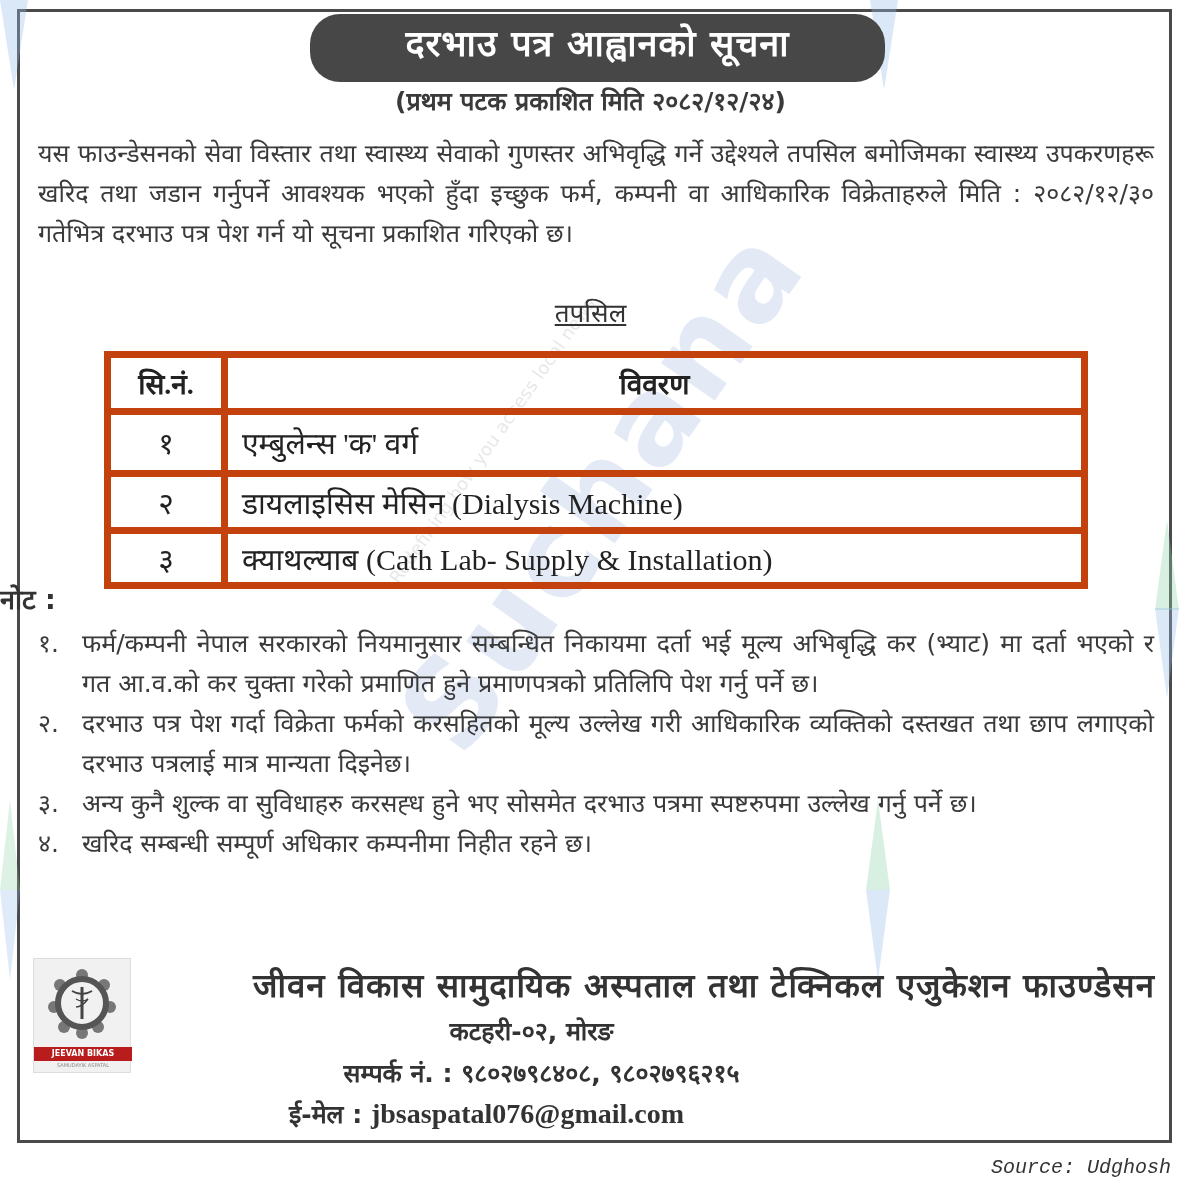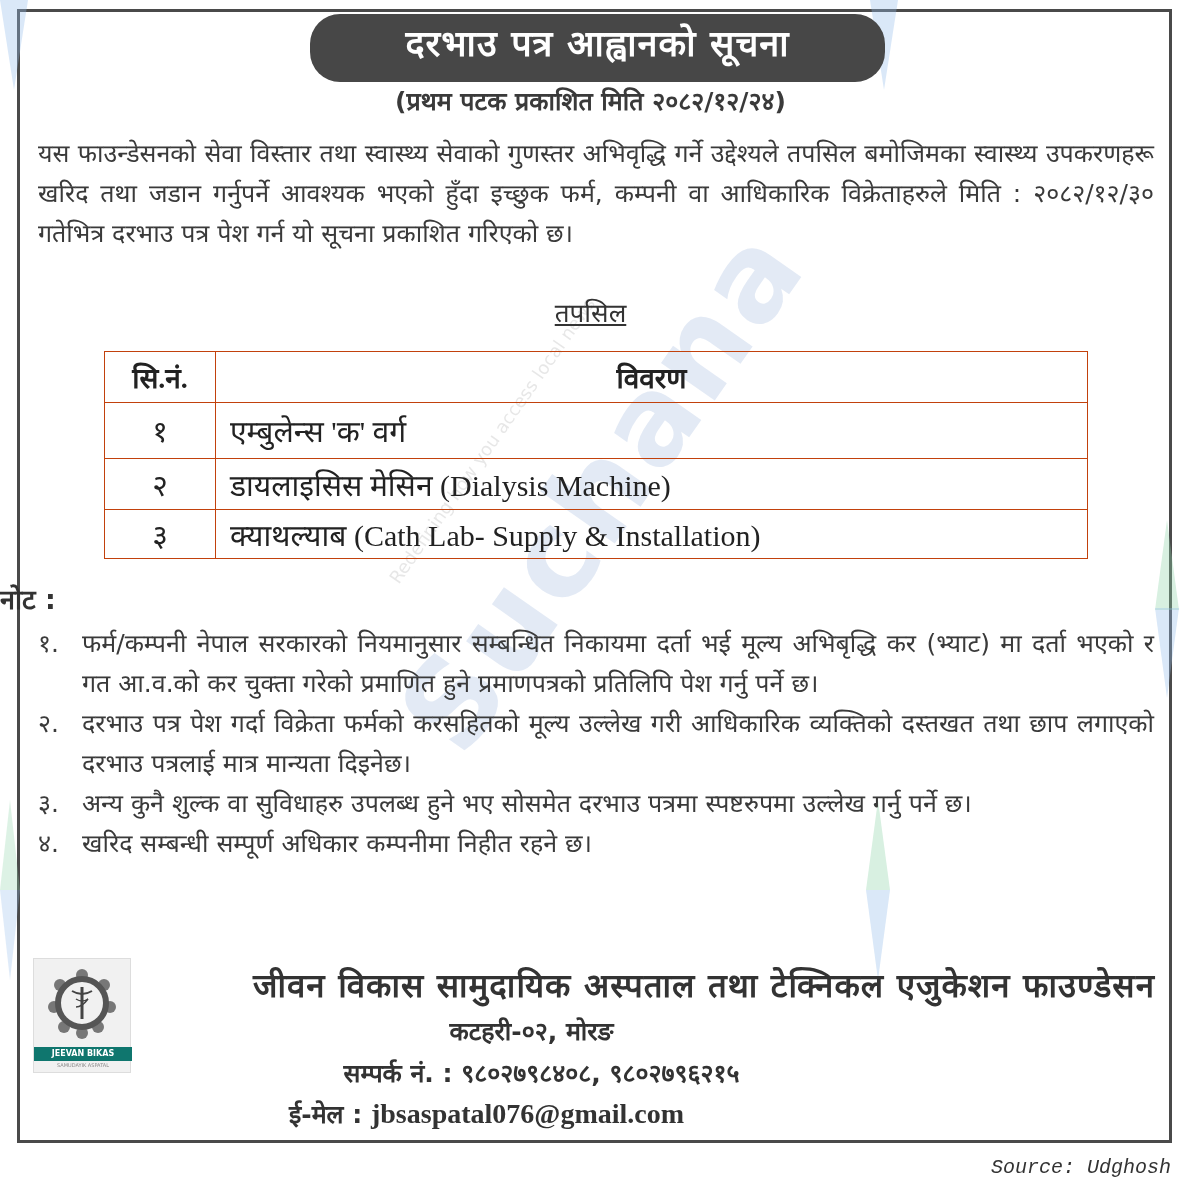--- a/index.html
+++ b/index.html
@@ -42,21 +42,21 @@
   }
   .section-title {
     position: absolute; left: 0; width: 1181px; top: 294px; text-align: center; z-index: 2;
   }
   .section-title span { font-size: 26px; text-decoration: underline; color: #333; }
   table.items {
     position: absolute; left: 104px; top: 351px; width: 984px;
     border-collapse: collapse; z-index: 2;
     font-family: "Liberation Serif", serif; color: #222;
   }
-  table.items th, table.items td { border: 1px solid #c2410c; padding: 0 14px; }
+  table.items th, table.items td { border: 7px solid #c2410c; padding: 0 14px; }
   table.items th { height: 50px; font-size: 28px; font-weight: bold; }
   table.items td { font-size: 30px; }
   table.items th.sn, table.items td.sn { width: 82px; text-align: center; }
   table.items tr.r1 td { height: 55px; }
   table.items tr.r2 td { height: 50px; }
   table.items tr.r3 td { height: 48px; }
   .note-title {
     position: absolute; left: 0; width: 1181px; top: 580px; text-align: left;
     font-size: 27px; font-weight: bold; z-index: 2; color: #333;
   }
@@ -66,21 +66,21 @@
   }
   .note { display: flex; text-align: justify; }
   .note .num { width: 44px; flex: 0 0 44px; }
   .note .txt { flex: 1; }
   .logo {
     position: absolute; left: 33px; top: 958px; width: 98px; height: 115px; z-index: 2;
     background: #f1f1f1; border: 1px solid #ddd; box-sizing: border-box;
   }
   .logo .ring { position: absolute; left: 12px; top: 8px; width: 72px; height: 72px; }
   .logo .tag {
-    position: absolute; left: 0; top: 88px; width: 98px; height: 14px; background: #0f766e;
+    position: absolute; left: 0; top: 88px; width: 98px; height: 14px; background: #b91c1c;
     color: #fff; font-size: 8px; font-weight: bold; text-align: center; line-height: 14px;
   }
   .logo .sub {
     position: absolute; left: 0; top: 103px; width: 98px; font-size: 5px; color: #888; text-align: center;
   }
   .org-name {
     position: absolute; left: 135px; width: 1020px; top: 962px; z-index: 2;
     font-size: 33px; font-weight: bold; text-align: right; color: #333; letter-spacing: 1px;
   }
   .org-line {
@@ -151,21 +151,21 @@
   <div class="note">
     <span class="num">१.</span>
     <span class="txt">फर्म/कम्पनी नेपाल सरकारको नियमानुसार सम्बन्धित निकायमा दर्ता भई मूल्य अभिबृद्धि कर (भ्याट) मा दर्ता भएको र गत आ.व.को कर चुक्ता गरेको प्रमाणित हुने प्रमाणपत्रको प्रतिलिपि पेश गर्नु पर्ने छ।</span>
   </div>
   <div class="note">
     <span class="num">२.</span>
     <span class="txt">दरभाउ पत्र पेश गर्दा विक्रेता फर्मको करसहितको मूल्य उल्लेख गरी आधिकारिक व्यक्तिको दस्तखत तथा छाप लगाएको दरभाउ पत्रलाई मात्र मान्यता दिइनेछ।</span>
   </div>
   <div class="note">
     <span class="num">३.</span>
-    <span class="txt">अन्य कुनै शुल्क वा सुविधाहरु उपलब्ध हुने भए सोसमेत दरभाउ पत्रमा स्पष्टरुपमा उल्लेख गर्नु पर्ने छ।</span>
+    <span class="txt">अन्य कुनै शुल्क वा सुविधाहरु करसह्ध हुने भए सोसमेत दरभाउ पत्रमा स्पष्टरुपमा उल्लेख गर्नु पर्ने छ।</span>
   </div>
   <div class="note">
     <span class="num">४.</span>
     <span class="txt">खरिद सम्बन्धी सम्पूर्ण अधिकार कम्पनीमा निहीत रहने छ।</span>
   </div>
 </div>
 
 <div class="logo">
   <svg class="ring" viewBox="0 0 72 72">
     <g fill="#777">

